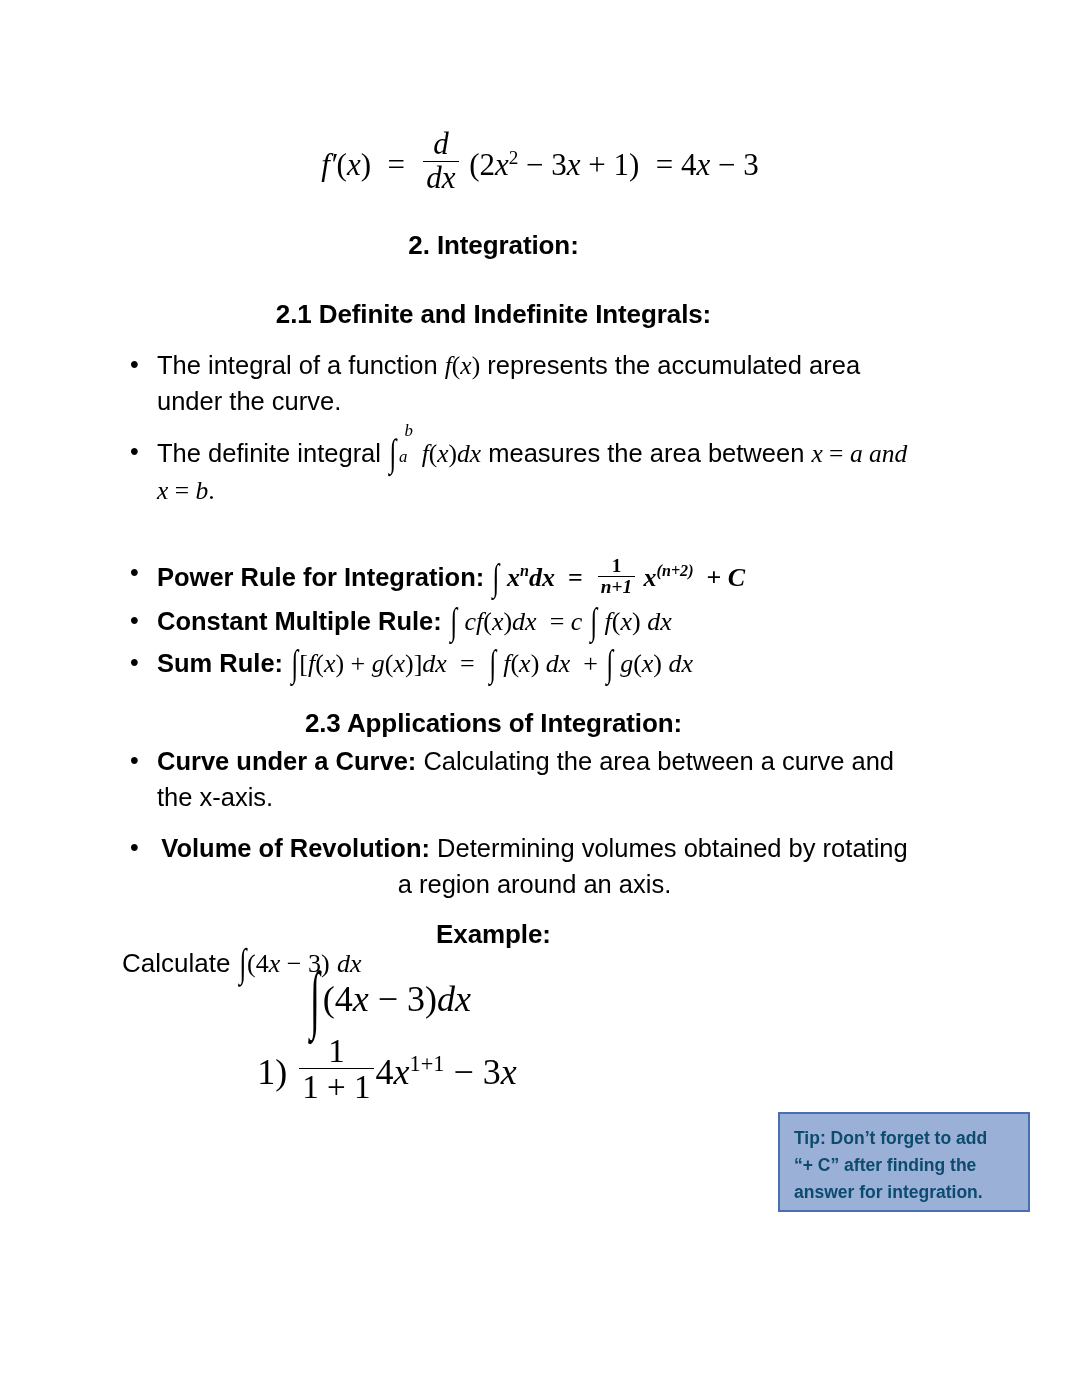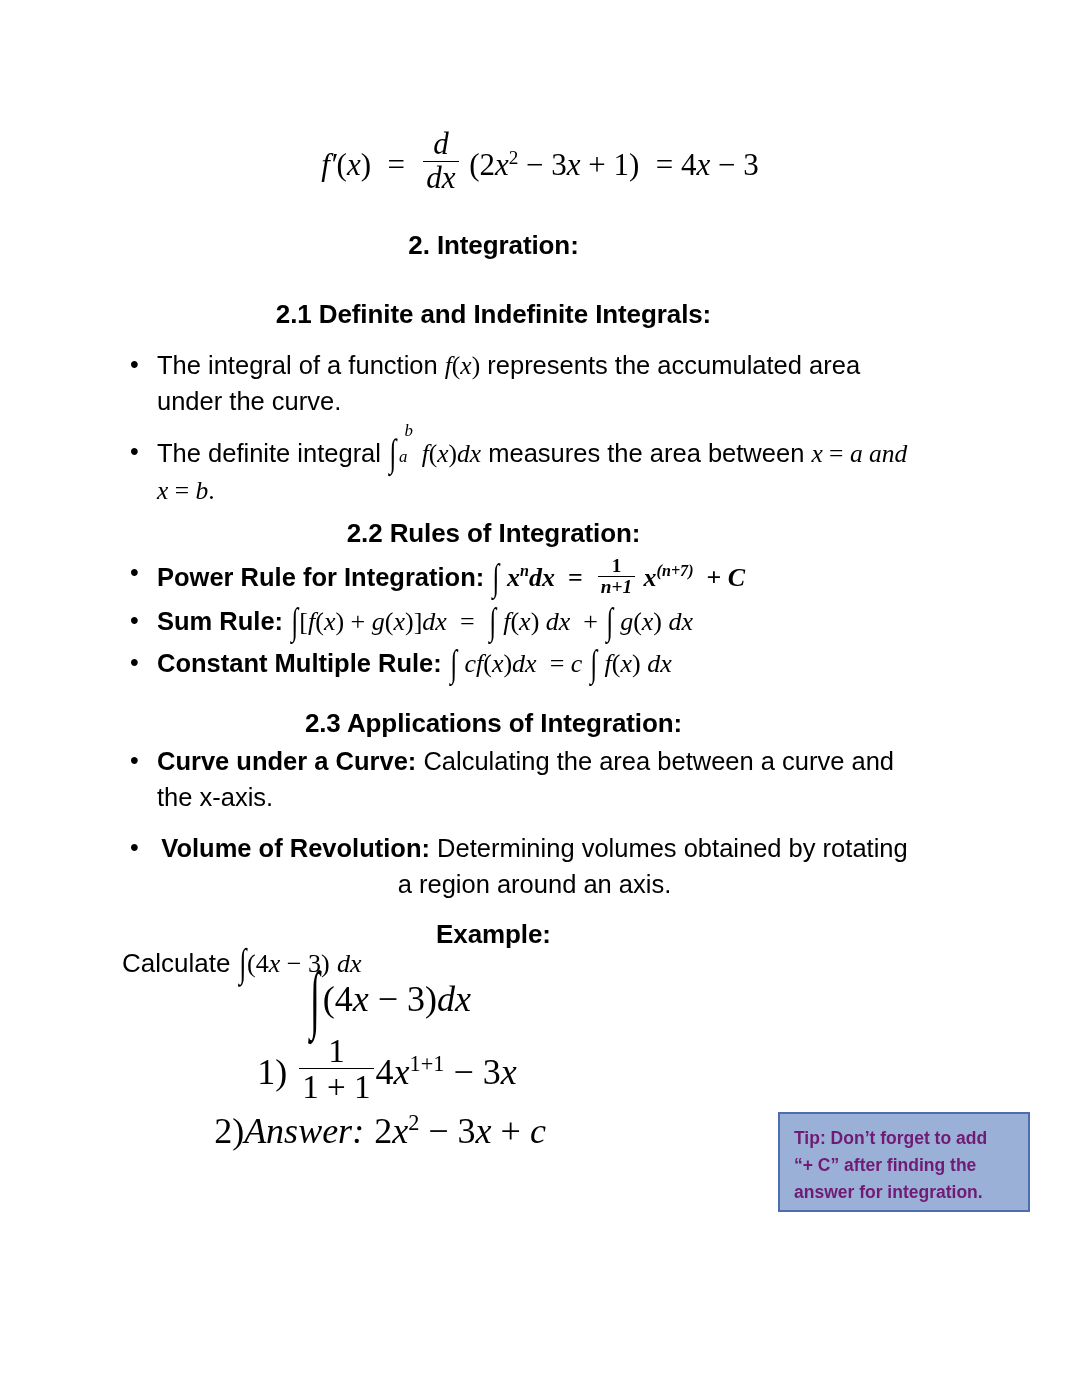--- a/index.html
+++ b/index.html
@@ -143,21 +143,21 @@
     top: 1112px;
     width: 252px;
     height: 100px;
     box-sizing: border-box;
     background: #9bb0d6;
     border: 2px solid #4a6fb0;
     padding: 11px 12px 8px 14px;
     font-size: 17.5px;
     font-weight: bold;
     line-height: 1.55;
-    color: #701a75;
+    color: #0c4a6e;
   }
 </style>
 </head>
 <body>
 
 <div class="page">
 
   <div class="eq-top">
     <span class="mi">f</span><span class="mi">′</span><span class="mup">(</span><span class="mi">x</span><span class="mup">)</span>
     <span class="mup">&nbsp;=&nbsp;</span>
@@ -173,54 +173,53 @@
 
   <div class="bullets" style="top:348px;">
     <div class="bullet">
       <span>The integral of a function </span><span class="mi">f</span><span class="mup">(</span><span class="mi">x</span><span class="mup">)</span><span> represents the accumulated area under the curve.</span>
     </div>
     <div class="bullet" style="margin-top:16px;">
       <span>The definite integral </span><span class="intsign" style="font-size:1.05em;">∫</span><span class="deflim"><span class="up">b</span><span class="lo">a</span></span><span class="mi">f</span><span class="mup">(</span><span class="mi">x</span><span class="mup">)</span><span class="mi">dx</span><span> measures the area between </span><span class="mi">x</span><span class="mup">&nbsp;=&nbsp;</span><span class="mi">a and x</span><span class="mup">&nbsp;=&nbsp;</span><span class="mi">b</span><span class="mup">.</span>
     </div>
   </div>
 
-  <div class="h-center" style="top:518px;">2.2 Rules of Integration:</div>
 
   <div class="bullets" style="top:556px;">
 
     <div class="bullet">
       <span class="lead">Power Rule for Integration:</span>
       <span class="mib" style="font-size:1.02em;">
         <span class="intsign">∫</span>&nbsp;<span class="mib">x</span><sup class="exp mib">n</sup><span class="mib">dx</span>
         <span class="mupb">&nbsp;=&nbsp;</span>
         <span class="frac small" style="font-weight:bold;"><span class="num mupb">1</span><span class="den mib">n+1</span></span>
-        <span class="mib">x</span><sup class="exp mib">(n+7)</sup>
+        <span class="mib">x</span><sup class="exp mib">(n+2)</sup>
         <span class="mupb">&nbsp;+&nbsp;</span><span class="mib">C</span>
+      </span>
+      
+    </div>
+
+    <div class="bullet" style="margin-top:6px;">
+      <span class="lead">Constant Multiple Rule:</span>
+      <span class="mi" style="font-size:1.02em;">
+        <span class="intsign">∫</span>&nbsp;<span class="mi">cf</span><span class="mup">(</span><span class="mi">x</span><span class="mup">)</span><span class="mi">dx</span>
+        <span class="mup">&nbsp;=&nbsp;</span><span class="mi">c</span>&nbsp;<span class="intsign">∫</span>&nbsp;<span class="mi">f</span><span class="mup">(</span><span class="mi">x</span><span class="mup">)</span>&nbsp;<span class="mi">dx</span>
       </span>
       
     </div>
 
     <div class="bullet" style="margin-top:6px;">
       <span class="lead">Sum Rule:</span>
       <span class="mi" style="font-size:1.02em;">
         <span class="intsign">∫</span><span class="mup">[</span><span class="mi">f</span><span class="mup">(</span><span class="mi">x</span><span class="mup">)</span><span class="mup">&nbsp;+&nbsp;</span><span class="mi">g</span><span class="mup">(</span><span class="mi">x</span><span class="mup">)]</span><span class="mi">dx</span>
         <span class="mup">&nbsp;=&nbsp;&nbsp;</span><span class="intsign">∫</span>&nbsp;<span class="mi">f</span><span class="mup">(</span><span class="mi">x</span><span class="mup">)</span>&nbsp;<span class="mi">dx</span>
         <span class="mup">&nbsp;+&nbsp;</span><span class="intsign">∫</span>&nbsp;<span class="mi">g</span><span class="mup">(</span><span class="mi">x</span><span class="mup">)</span>&nbsp;<span class="mi">dx</span>
       </span>
       
     </div>
-
-    <div class="bullet" style="margin-top:6px;">
-      <span class="lead">Constant Multiple Rule:</span>
-      <span class="mi" style="font-size:1.02em;">
-        <span class="intsign">∫</span>&nbsp;<span class="mi">cf</span><span class="mup">(</span><span class="mi">x</span><span class="mup">)</span><span class="mi">dx</span>
-        <span class="mup">&nbsp;=&nbsp;</span><span class="mi">c</span>&nbsp;<span class="intsign">∫</span>&nbsp;<span class="mi">f</span><span class="mup">(</span><span class="mi">x</span><span class="mup">)</span>&nbsp;<span class="mi">dx</span>
-      </span>
-      
-    </div>
   </div>
 
   <div class="h-center" style="top:708px;">2.3 Applications of Integration:</div>
 
   <div class="bullets" style="top:744px;">
     <div class="bullet">
       <span class="lead">Curve under a Curve:</span><span> Calculating the area between a curve and the x-axis.</span>
     </div>
     <div class="bullet" style="margin-top:16px;text-align:center;">
       <span class="lead">Volume of Revolution:</span><span> Determining volumes obtained by rotating a region around an axis.</span>
@@ -238,24 +237,20 @@
     <div class="row row1">
       <span class="intsign big">∫</span><span class="mup">(4</span><span class="mi">x</span><span class="mup">&nbsp;−&nbsp;3)</span><span class="mi">dx</span>
     </div>
 
     <div class="row row2" style="margin-top:14px;">
       <span class="mup">1)</span>
       <span class="frac" style="font-size:0.92em;"><span class="num mup">1</span><span class="den mup">1 + 1</span></span><span class="mup">4</span><span class="mi">x</span><sup class="exp mup">1+1</sup><span class="mup">&nbsp;−&nbsp;3</span><span class="mi">x</span>
       
     </div>
 
-    <div class="row row3" style="margin-top:8px;">
-      <span class="mup">2)</span><span class="mi">Answer:</span>&nbsp;<span class="mup">2</span><span class="mi">x</span><sup class="exp mup">2</sup><span class="mup">&nbsp;−&nbsp;3</span><span class="mi">x</span><span class="mup">&nbsp;+&nbsp;</span><span class="mi">c</span>
-      
-    </div>
   </div>
 
   <div class="tipbox">
     <div>Tip: Don’t forget to add</div>
     <div>“+ C” after finding the</div>
     <div>answer for integration.</div>
   </div>
 
 </div>
 

